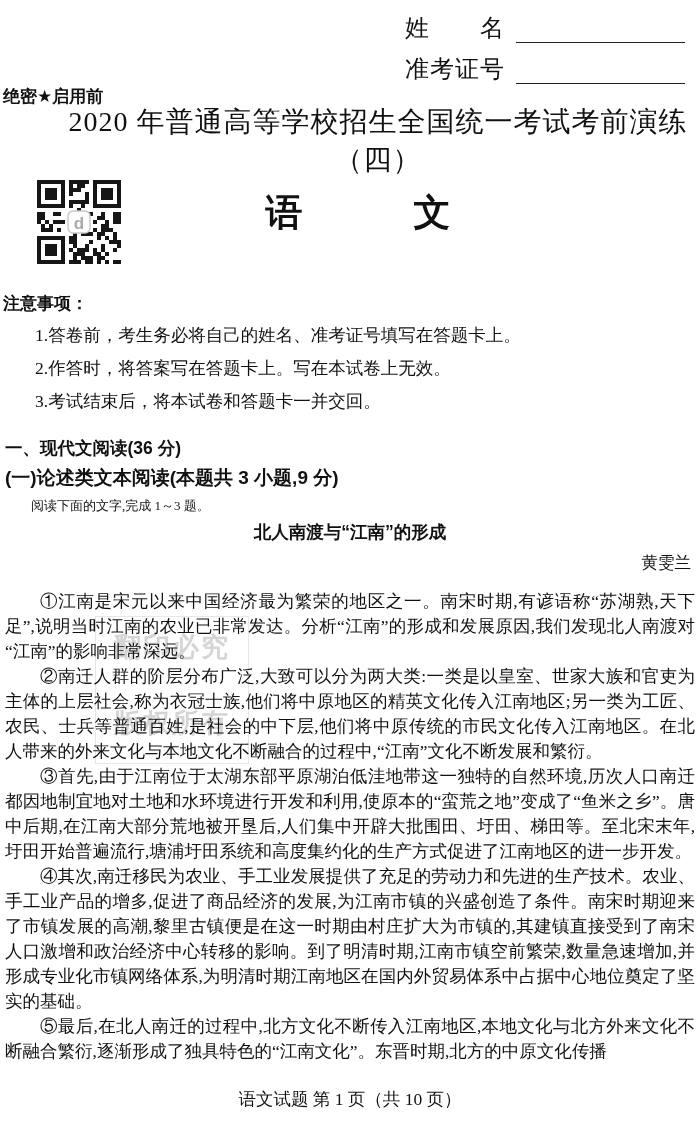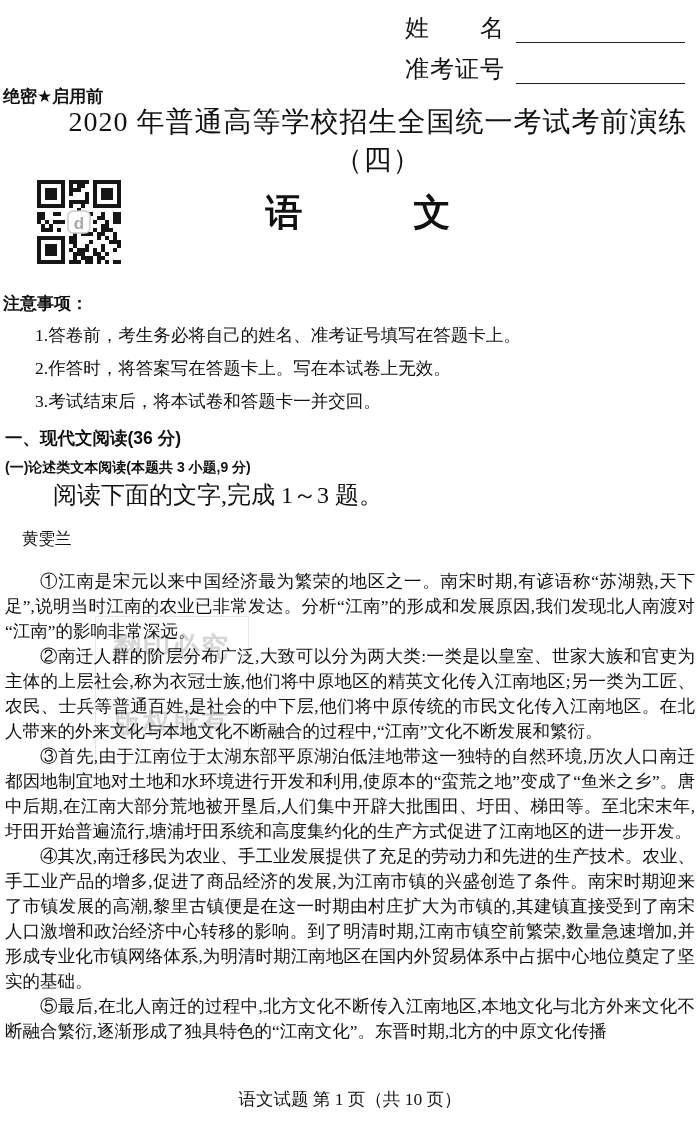--- a/index.html
+++ b/index.html
@@ -28,26 +28,26 @@
   .qr{position:absolute;left:35px;top:10px;}
   .subject-title{position:absolute;top:20px;left:0;width:100%;text-align:center;font-size:37px;font-weight:bold;margin:0;padding-left:8px;}
 
   
   .notice{position:absolute;top:292px;left:3px;right:24px;}
   .notice-heading{font-size:17px;margin:0 0 4px 0;}
   .notice-list{list-style:none;margin:0;padding:0 0 0 32px;font-size:17.5px;}
   .notice-list li{line-height:33px;}
 
   
-  .content{position:absolute;top:424px;left:5px;right:5px;}
+  .content{position:absolute;top:434px;left:5px;right:5px;}
   .part-heading{font-size:17.5px;line-height:29px;margin:0;}
-  .sub-heading{font-size:14px;line-height:29px;margin:0;}
-  .instruction{font-size:24px;line-height:27px;margin:0;text-indent:2em;}
+  .sub-heading{font-size:19px;line-height:29px;margin:0;}
+  .instruction{font-size:13px;line-height:27px;margin:0;text-indent:2em;}
   .article-title{font-size:17.5px;line-height:27px;margin:0;text-align:center;}
-  .author{font-size:16.5px;line-height:26px;margin:17px;text-align:left;}
+  .author{font-size:16.5px;line-height:26px;margin:4px;text-align:right;}
   .body-text{margin-top:13px;}
   .body-text p{
     font-size:17.5px;line-height:25px;margin:0;
     text-align:justify;text-justify:inter-ideograph;
     text-indent:2em;
   }
 
   
   .watermark{
     position:absolute;left:95px;top:616px;width:152px;height:146px;
@@ -324,20 +324,21 @@
       <li>1.答卷前，考生务必将自己的姓名、准考证号填写在答题卡上。</li>
       <li>2.作答时，将答案写在答题卡上。写在本试卷上无效。</li>
       <li>3.考试结束后，将本试卷和答题卡一并交回。</li>
     </ul>
   </div>
 
   <div class="content">
     <p class="part-heading hei">一、现代文阅读(36 分)</p>
     <p class="sub-heading hei">(一)论述类文本阅读(本题共 3 小题,9 分)</p>
     <p class="instruction">阅读下面的文字,完成 1～3 题。</p>
+    <p class="article-title hei">北人南渡与“江南”的形成</p>
     <p class="author">黄雯兰</p>
     <div class="body-text">
       <p>①江南是宋元以来中国经济最为繁荣的地区之一。南宋时期,有谚语称“苏湖熟,天下足”,说明当时江南的农业已非常发达。分析“江南”的形成和发展原因,我们发现北人南渡对“江南”的影响非常深远。</p>
       <p>②南迁人群的阶层分布广泛,大致可以分为两大类:一类是以皇室、世家大族和官吏为主体的上层社会,称为衣冠士族,他们将中原地区的精英文化传入江南地区;另一类为工匠、农民、士兵等普通百姓,是社会的中下层,他们将中原传统的市民文化传入江南地区。在北人带来的外来文化与本地文化不断融合的过程中,“江南”文化不断发展和繁衍。</p>
       <p>③首先,由于江南位于太湖东部平原湖泊低洼地带这一独特的自然环境,历次人口南迁都因地制宜地对土地和水环境进行开发和利用,使原本的“蛮荒之地”变成了“鱼米之乡”。唐中后期,在江南大部分荒地被开垦后,人们集中开辟大批围田、圩田、梯田等。至北宋末年,圩田开始普遍流行,塘浦圩田系统和高度集约化的生产方式促进了江南地区的进一步开发。</p>
       <p>④其次,南迁移民为农业、手工业发展提供了充足的劳动力和先进的生产技术。农业、手工业产品的增多,促进了商品经济的发展,为江南市镇的兴盛创造了条件。南宋时期迎来了市镇发展的高潮,黎里古镇便是在这一时期由村庄扩大为市镇的,其建镇直接受到了南宋人口激增和政治经济中心转移的影响。到了明清时期,江南市镇空前繁荣,数量急速增加,并形成专业化市镇网络体系,为明清时期江南地区在国内外贸易体系中占据中心地位奠定了坚实的基础。</p>
       <p>⑤最后,在北人南迁的过程中,北方文化不断传入江南地区,本地文化与北方外来文化不断融合繁衍,逐渐形成了独具特色的“江南文化”。东晋时期,北方的中原文化传播</p>
     </div>
   </div>
 

